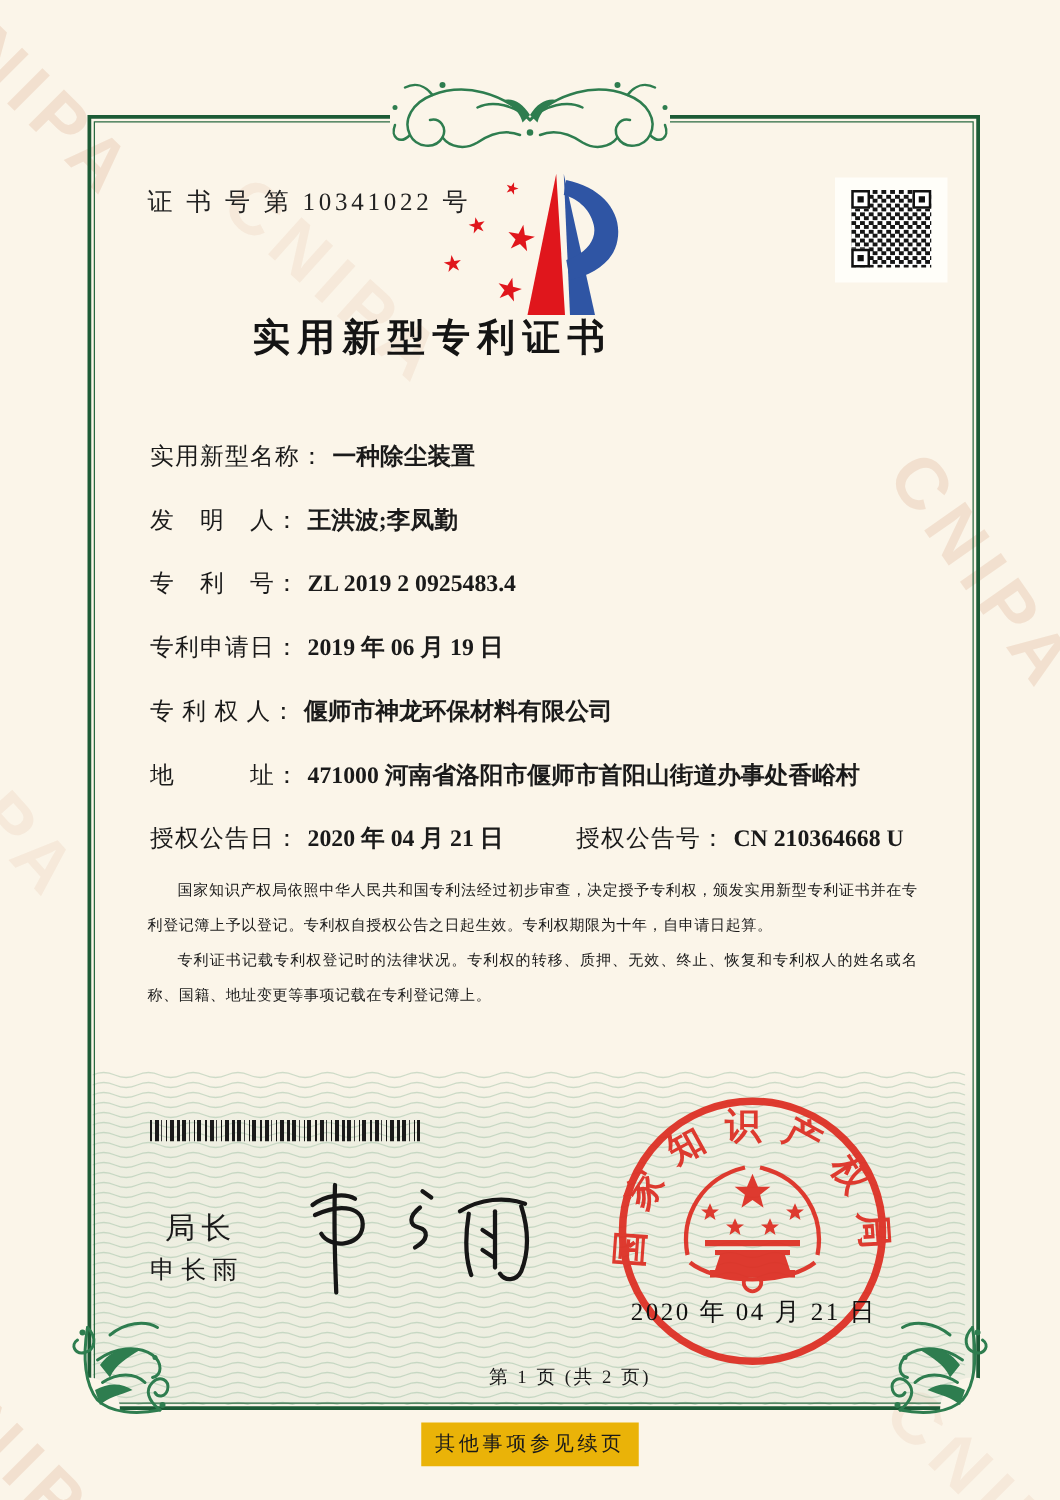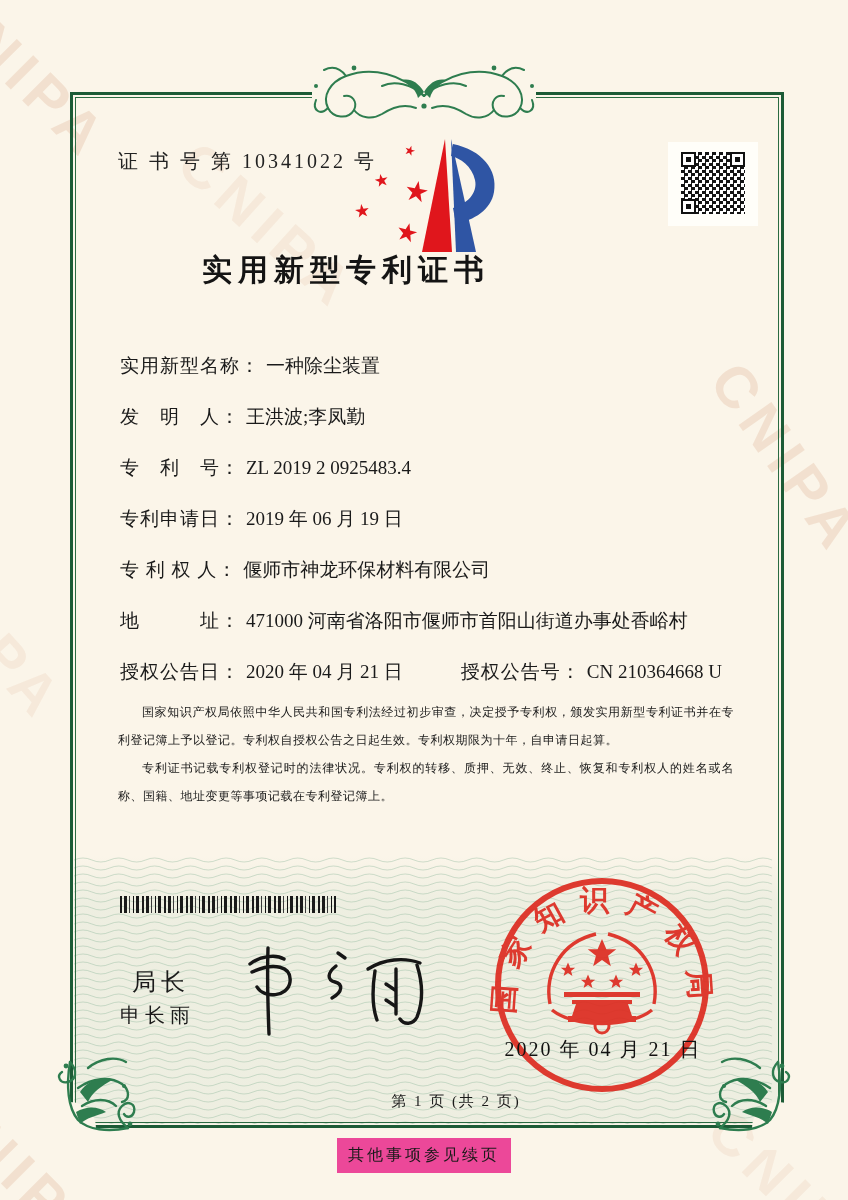--- a/index.html
+++ b/index.html
@@ -29,21 +29,21 @@
   .finder{position:absolute;width:15px;height:15px;background:#fff;border:2px solid #111;box-sizing:border-box;}
   .finder:after{content:"";position:absolute;left:3px;top:3px;width:5px;height:5px;background:#111;}
   .f-tl{left:0;top:0;} .f-tr{right:0;top:0;} .f-bl{left:0;bottom:0;}
   
   .title{position:absolute;left:0;top:250px;width:692px;text-align:center;
          font-size:30px;font-weight:700;letter-spacing:6px;color:#141414;z-index:3;}
   
   .fields{position:absolute;left:120px;top:353px;width:630px;z-index:3;}
   .frow{height:26px;line-height:26px;margin-bottom:25px;font-size:19px;white-space:nowrap;}
   .flabel{letter-spacing:1px;}
-  .fvalue{margin-left:6px;}
+  .fvalue{margin-left:6px;font-weight:bold;}
   .fpair2{margin-left:58px;}
   
   .paras{position:absolute;left:118px;top:698px;width:616px;z-index:3;
          font-size:12px;line-height:28px;letter-spacing:.5px;text-align:justify;}
   .paras p{margin:0;text-indent:2em;}
   
   .barcode{position:absolute;left:120px;top:896px;width:216px;height:17px;z-index:3;
     background:repeating-linear-gradient(90deg,
       #1a1a1a 0 2px,transparent 2px 4px,#1a1a1a 4px 7px,transparent 7px 9px,
       #3a3a3a 9px 10px,transparent 10px 13px,#111 13px 14px,transparent 14px 16px,
@@ -55,21 +55,21 @@
         font-family:"Liberation Sans","DejaVu Sans",sans-serif;}
   .sig{position:absolute;left:238px;top:940px;width:205px;height:102px;z-index:3;}
   
   .seal{position:absolute;left:487px;top:870px;width:230px;height:230px;z-index:4;}
   .seal-date{position:absolute;left:498px;top:1036px;width:210px;text-align:center;
        font-size:20px;letter-spacing:2px;color:#111;z-index:5;}
   
   .pageinfo{position:absolute;left:0;top:1092px;width:848px;text-align:center;
        font-size:15px;letter-spacing:2px;z-index:3;padding-left:32px;}
   .note{position:absolute;left:50%;top:1138px;transform:translateX(-50%);
-       background:#ec4899;padding:7px 11px;font-size:16px;letter-spacing:3px;z-index:3;}
+       background:#eab308;padding:7px 11px;font-size:16px;letter-spacing:3px;z-index:3;}
   
   .orn-top{position:absolute;left:294px;top:56px;width:260px;height:78px;z-index:5;}
   .orn-bl{position:absolute;left:30px;top:1028px;width:115px;height:122px;z-index:5;}
   .orn-br{position:absolute;left:703px;top:1028px;width:115px;height:122px;z-index:5;transform:scaleX(-1);}
 </style>
 </head>
 <body>
 
 <div>
 

